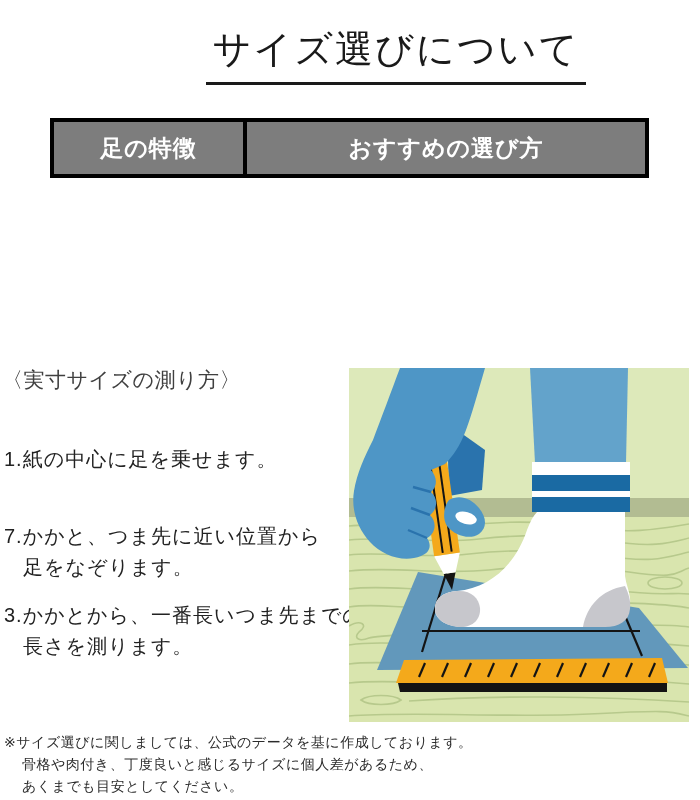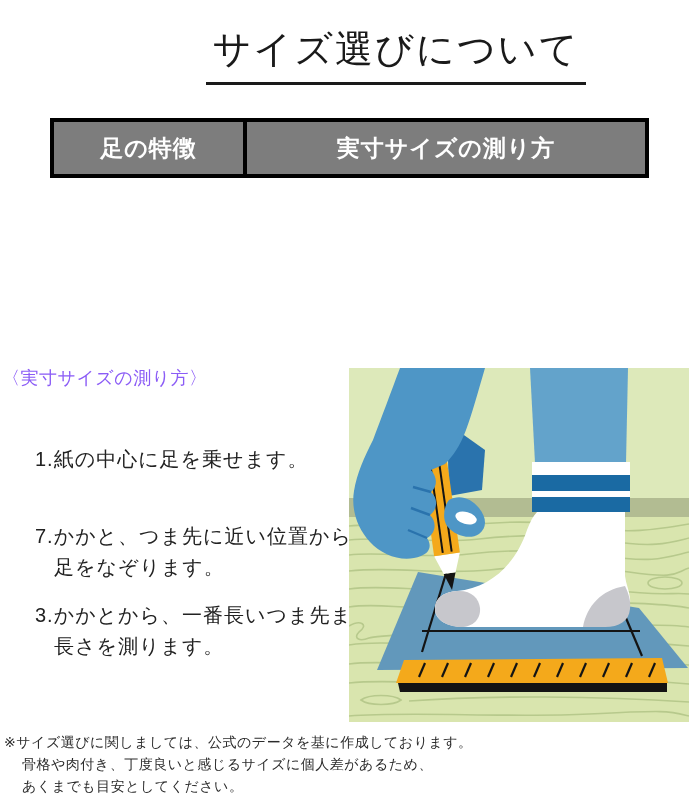--- a/index.html
+++ b/index.html
@@ -18,23 +18,23 @@
        table-layout:fixed;position:absolute;}
   .size-table th,.size-table td{border:4px solid #000;text-align:center;
        vertical-align:middle;letter-spacing:1px;}
   .size-table th{background:#7d7d7d;color:#ffffff;font-size:23px;
        font-weight:bold;height:50px;}
   .size-table td{font-size:27px;height:70px;color:#1a1a1a;}
   .size-table col.c1{width:193px;}
   .size-table col.c2{width:402px;}
 
   
-  .measure-heading{left:2px;top:366px;font-size:18px;letter-spacing:0.5px;color:#8b5cf6;}
+  .measure-heading{left:2px;top:366px;font-size:21px;letter-spacing:0.5px;color:#404040;}
   .step{left:4px;font-size:20px;letter-spacing:1px;line-height:31px;color:#222;
-        white-space:pre-line;padding-left:19px;text-indent:-19px;width:352px;margin-left:31px;}
+        white-space:pre-line;padding-left:19px;text-indent:-19px;width:352px;}
   .step1{top:444px;}
   .step2{top:521px;}
   .step3{top:600px;}
 
   
   .note{left:4px;top:731px;font-size:14px;letter-spacing:0.5px;line-height:22px;
         color:#2b2b2b;white-space:pre-line;padding-left:18px;text-indent:-18px;
         width:640px;}
 
   
@@ -49,21 +49,21 @@
 </div>
 
 <table class="size-table">
   <colgroup>
       <col class="c1">
       <col class="c2">
     </colgroup>
   <thead>
     <tr>
       <th>足の特徴</th>
-      <th>実寸サイズの測り方</th>
+      <th>おすすめの選び方</th>
     </tr>
   </thead>
   <tbody>
   </tbody>
 </table>
 
 <div class="abs measure-heading">〈実寸サイズの測り方〉</div>
 <div class="abs step step1">1.紙の中心に足を乗せます。</div>
 <div class="abs step step2">7.かかと、つま先に近い位置から
 足をなぞります。</div>

